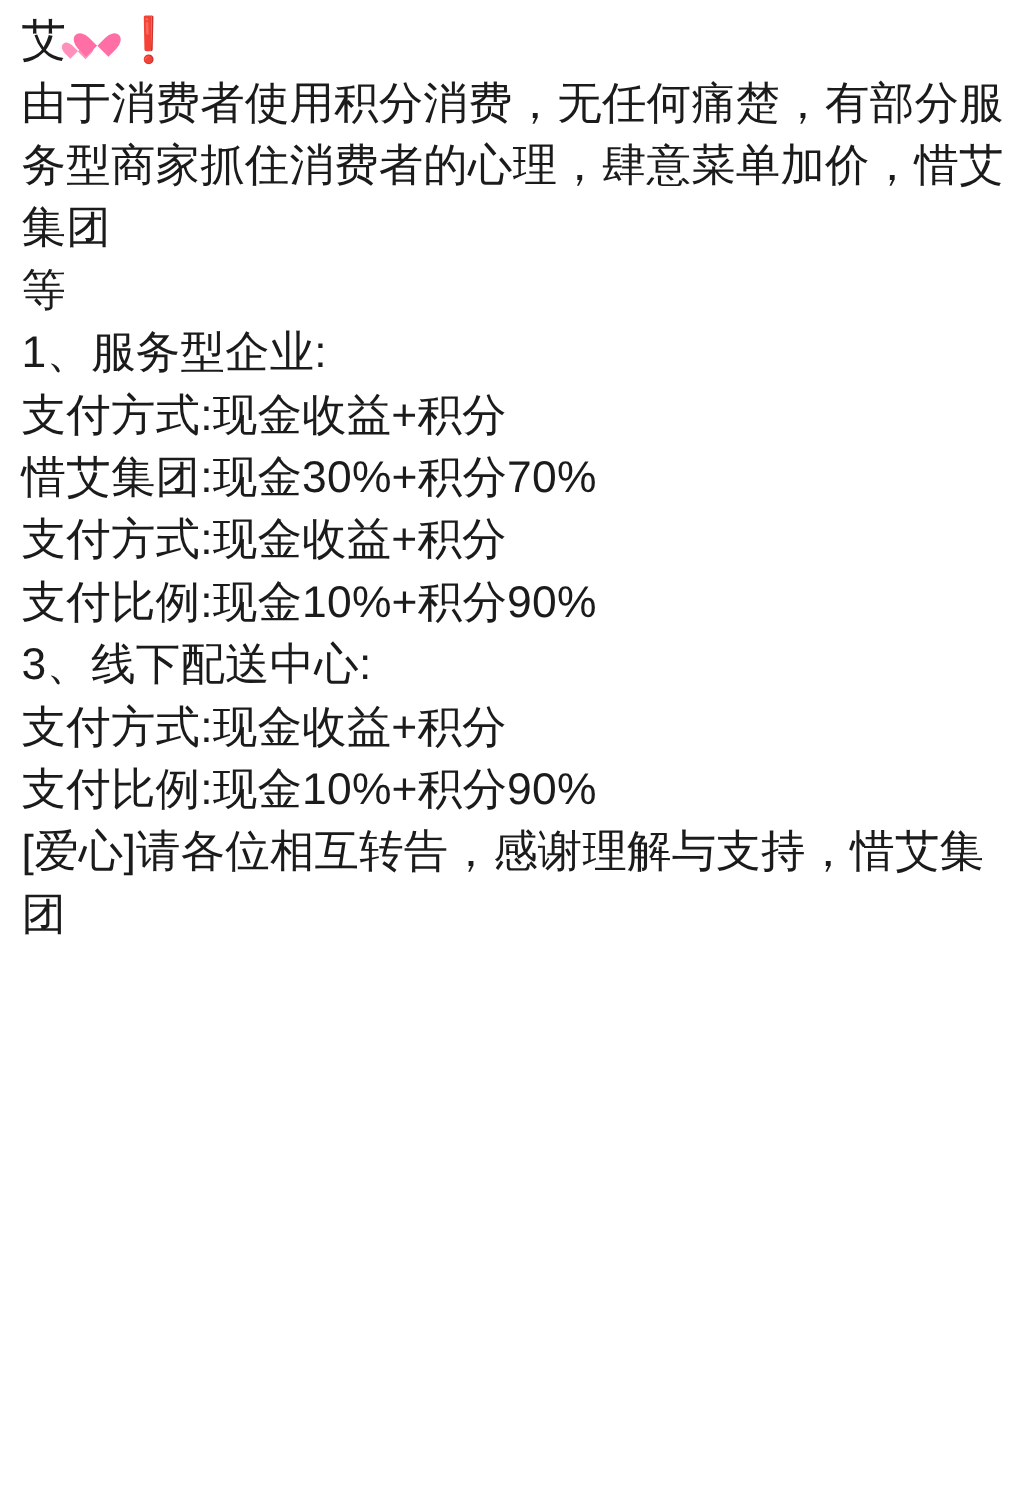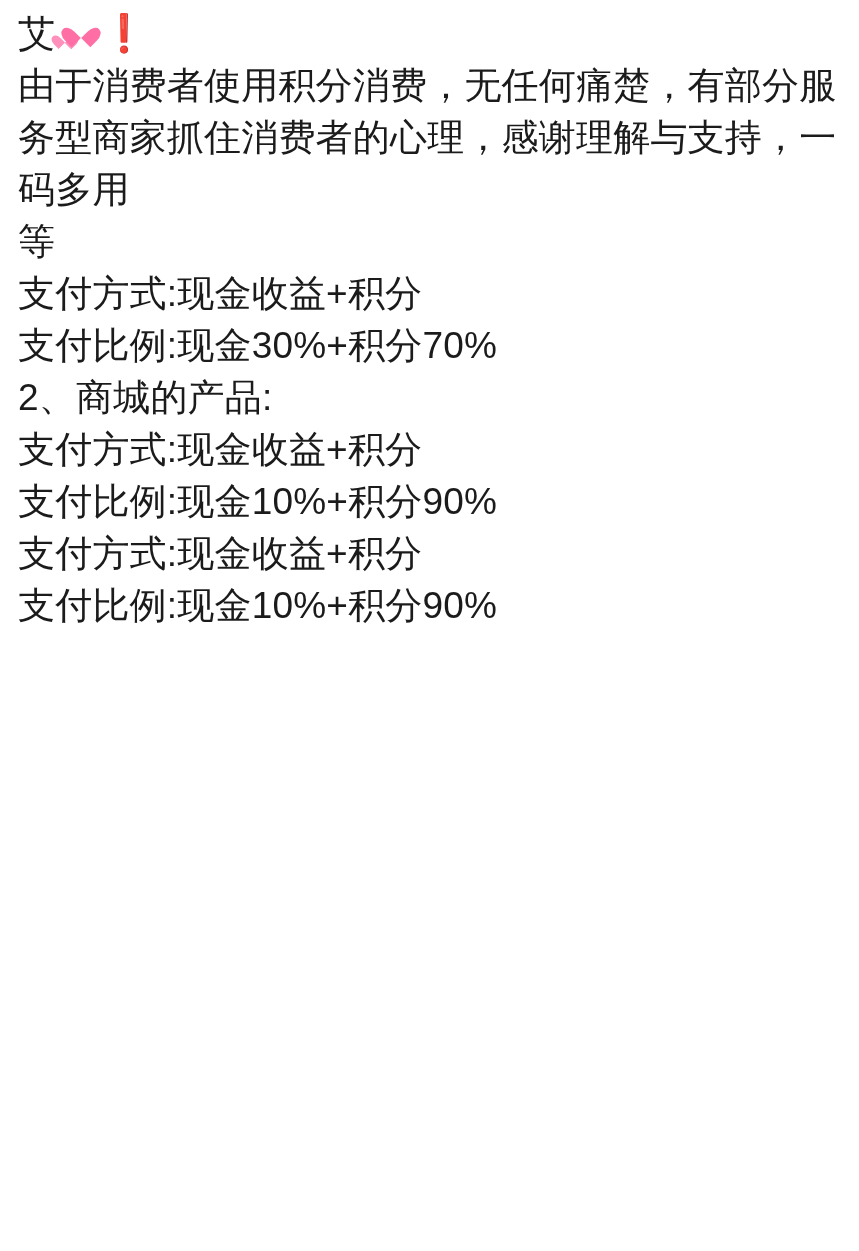--- a/index.html
+++ b/index.html
@@ -73,23 +73,25 @@
 
   <div class="para first-line">
     <span>艾</span>
     <span class="emoji-hearts">
       <span class="heart small"></span>
       <span class="heart big"></span>
     </span>
     <span class="excl-emoji">❗</span>
   </div>
 
-  <div class="para">由于消费者使用积分消费，无任何痛楚，有部分服务型商家抓住消费者的心理，感谢理解与支持，一码多用</div>
+  <div class="para">由于消费者使用积分消费，无任何痛楚，有部分服务型商家抓住消费者的心理，肆意菜单加价，惜艾集团</div>
   <div class="para">等</div>
+  <div class="para">1、服务型企业:</div>
   <div class="para">支付方式:现金收益+积分</div>
-  <div class="para">支付比例:现金30%+积分70%</div>
-  <div class="para">2、商城的产品:</div>
+  <div class="para">惜艾集团:现金30%+积分70%</div>
   <div class="para">支付方式:现金收益+积分</div>
   <div class="para">支付比例:现金10%+积分90%</div>
+  <div class="para">3、线下配送中心:</div>
   <div class="para">支付方式:现金收益+积分</div>
   <div class="para">支付比例:现金10%+积分90%</div>
+  <div class="para">[爱心]请各位相互转告，感谢理解与支持，惜艾集团</div>
 
 </div>
 
 </body></html>

